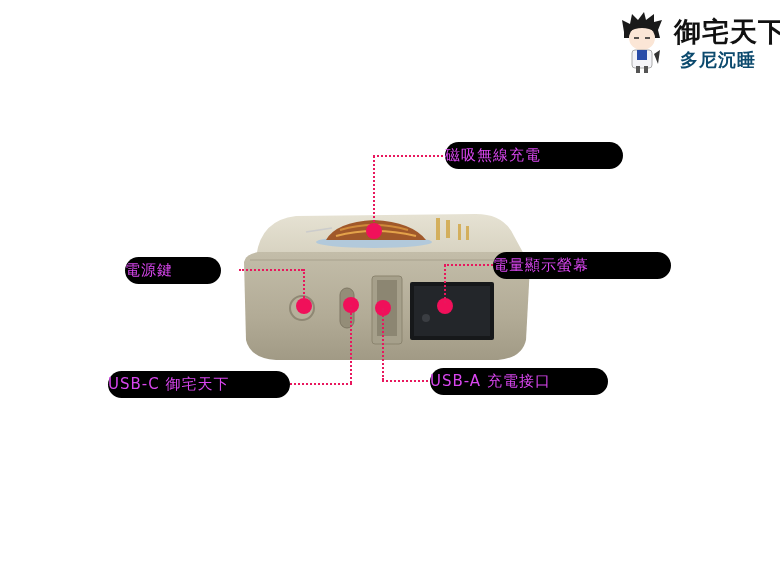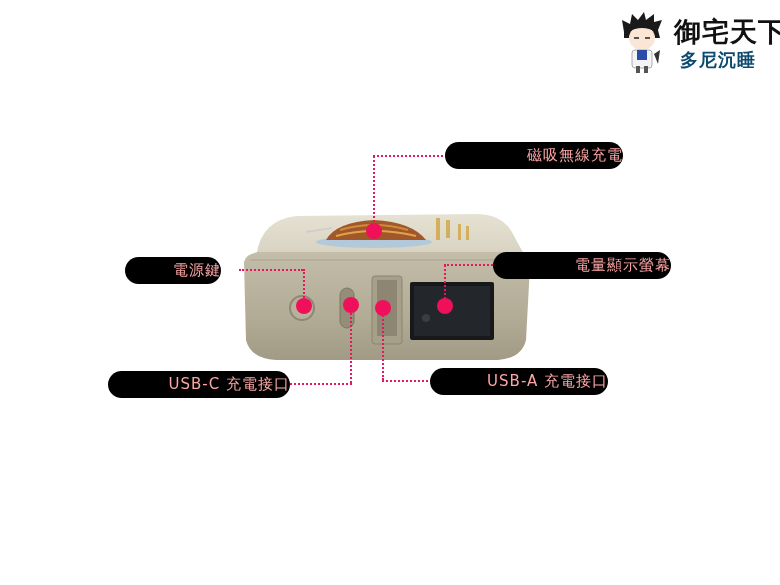--- a/index.html
+++ b/index.html
@@ -21,26 +21,26 @@
     }
     .brand-line2 {
       left: 62px; top: 42px; font-size: 18px; font-weight: bold; color: #0c4a6e;
       letter-spacing: 1px; white-space: nowrap;
     }
 
     
     .pill {
       position: absolute;
       background: #000;
-      color: #fca5a5;
+      color: #d946ef;
       border-radius: 14px;
       height: 27px;
       line-height: 27px;
       font-size: 15px;
-      text-align: right;
+      text-align: left;
       white-space: nowrap;
       letter-spacing: 1px;
     }
 
     
     .hline { position: absolute; height: 0; border-top: 2px dotted #e8175d; }
     .vline { position: absolute; width: 0; border-left: 2px dotted #e8175d; }
     .dot {
       position: absolute; width: 16px; height: 16px; border-radius: 50%;
       background: #f0105a;
@@ -127,18 +127,18 @@
 <div class="dot" style="left:296px; top:298px;"></div>
 
 <div class="dot" style="left:437px; top:298px;"></div>
 <div class="vline" style="left:444px; top:265px; height:38px;"></div>
 <div class="hline" style="left:444px; top:264px; width:72px;"></div>
 <div class="pill" style="left:493px; top:252px; width:178px;">電量顯示螢幕</div>
 
 <div class="dot" style="left:343px; top:297px;"></div>
 <div class="vline" style="left:350px; top:305px; height:78px;"></div>
 <div class="hline" style="left:290px; top:383px; width:62px;"></div>
-<div class="pill" style="left:108px; top:371px; width:182px;">USB-C 充電接口</div>
+<div class="pill" style="left:108px; top:371px; width:182px;">USB-C 御宅天下</div>
 
 <div class="dot" style="left:375px; top:300px;"></div>
 <div class="vline" style="left:382px; top:308px; height:72px;"></div>
 <div class="hline" style="left:382px; top:380px; width:50px;"></div>
 <div class="pill" style="left:430px; top:368px; width:178px;">USB-A 充電接口</div>
 
 </body></html>

